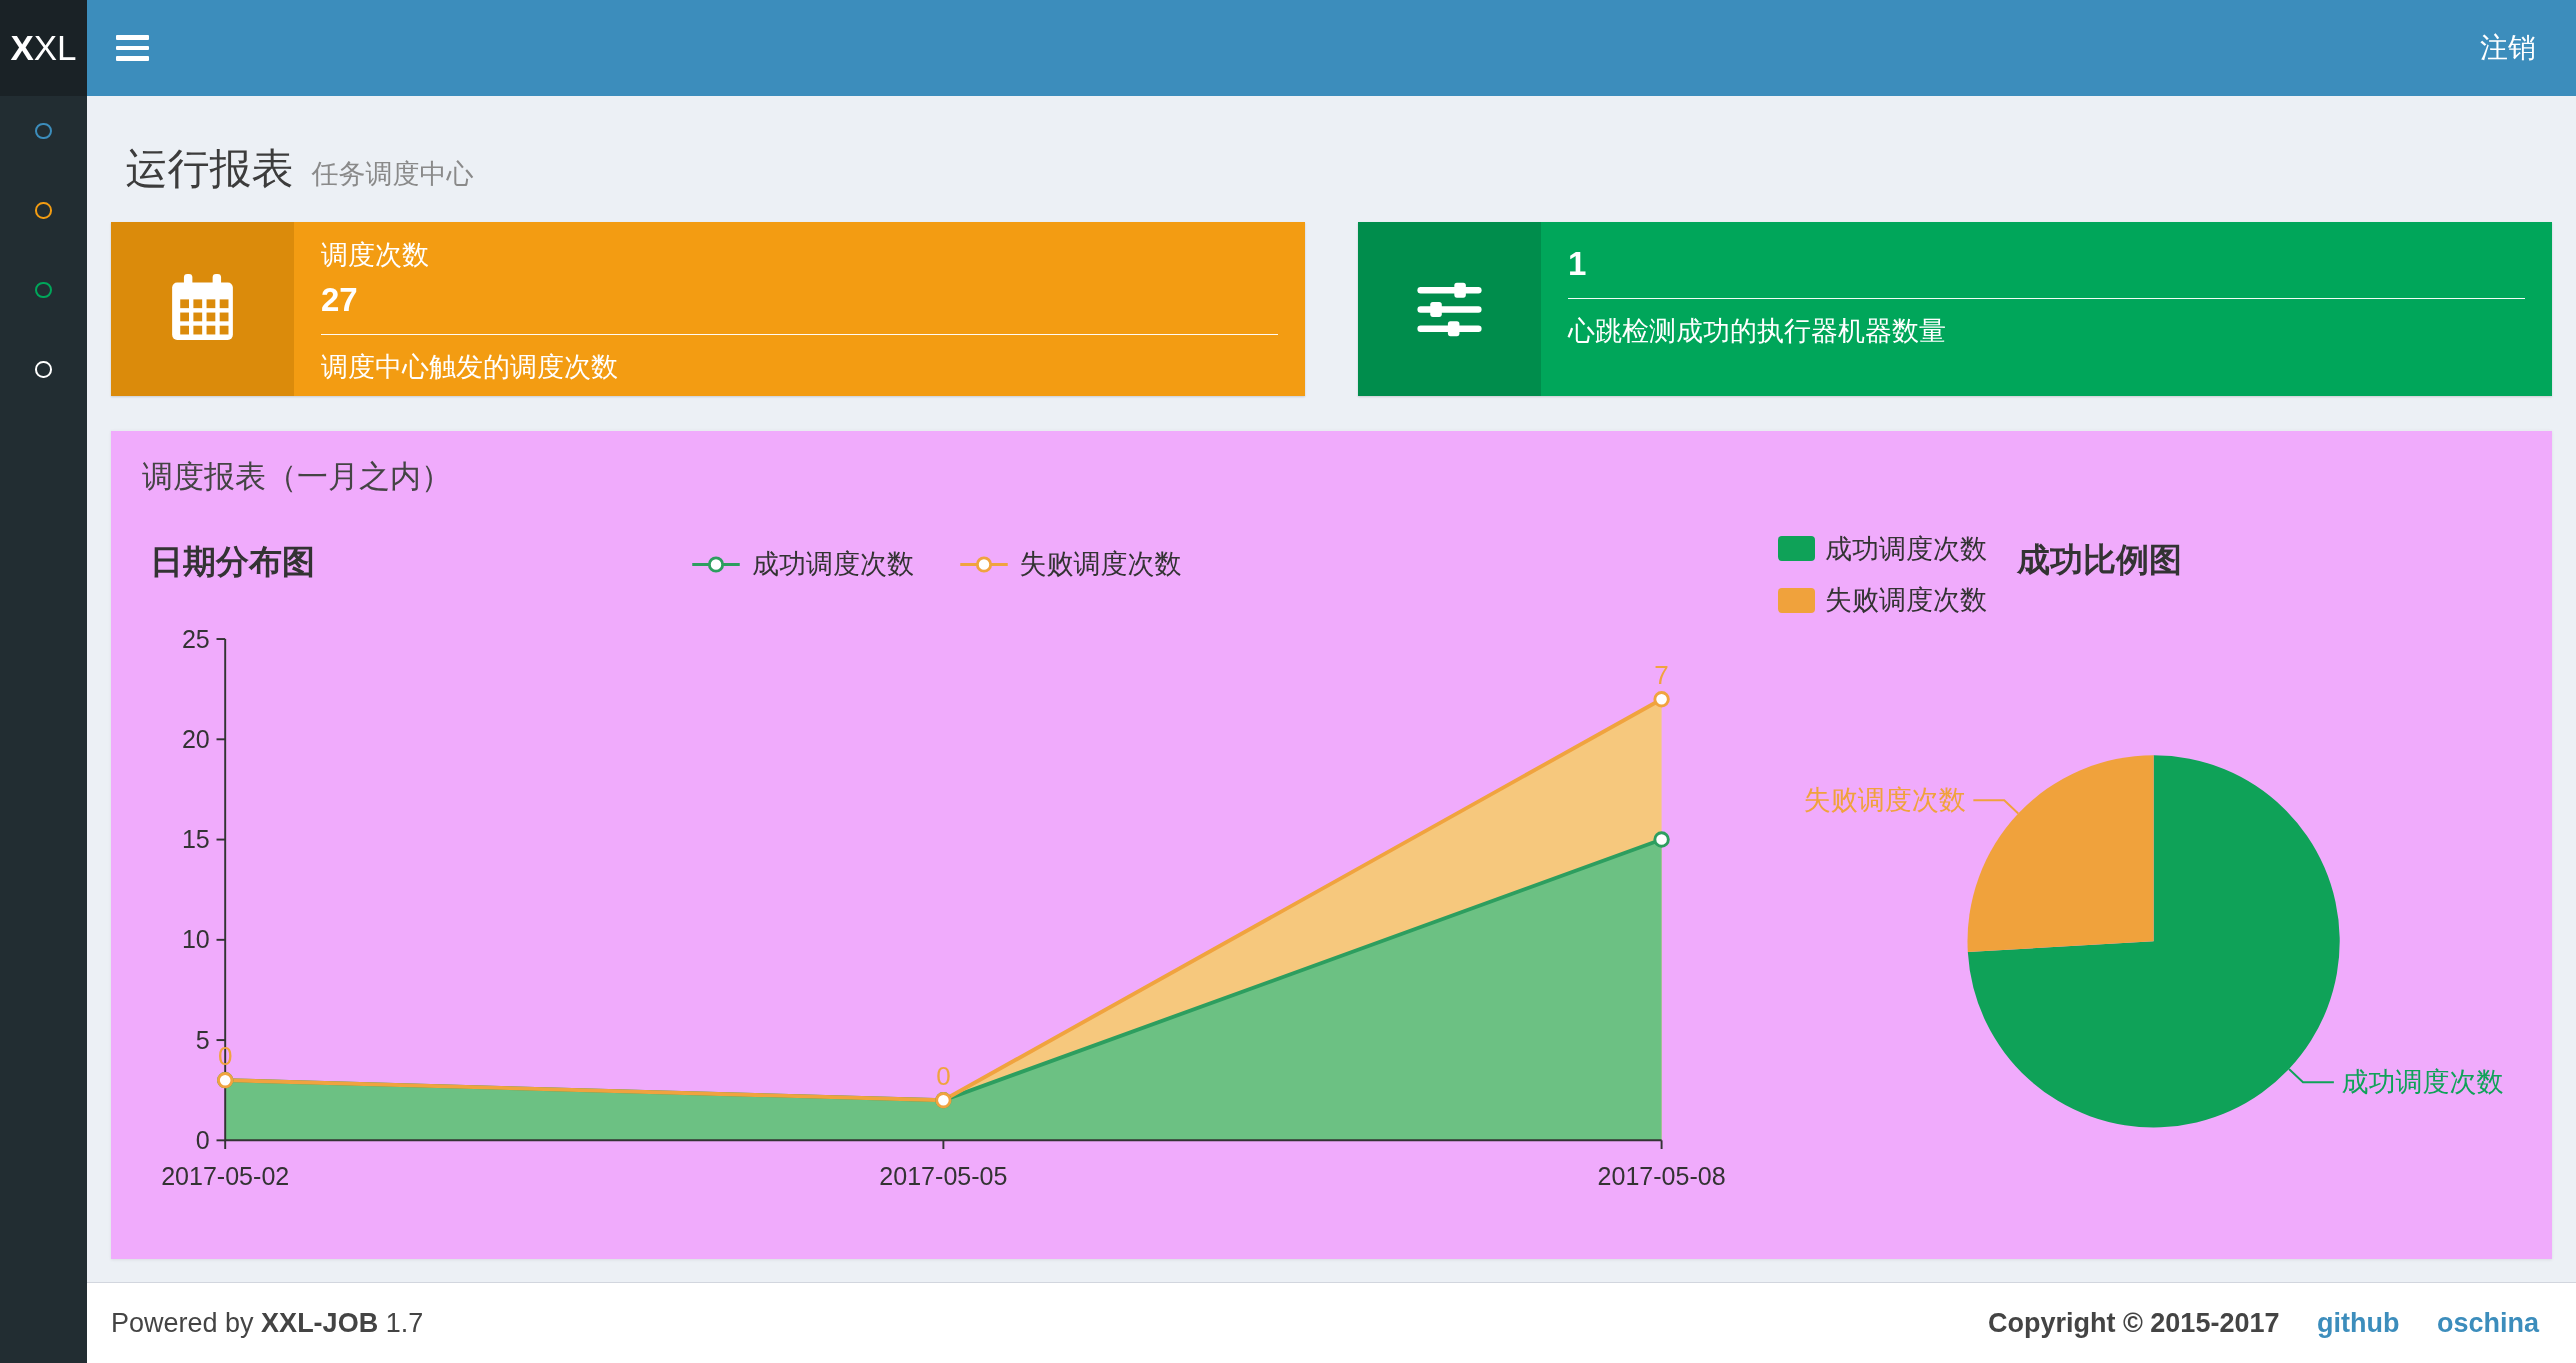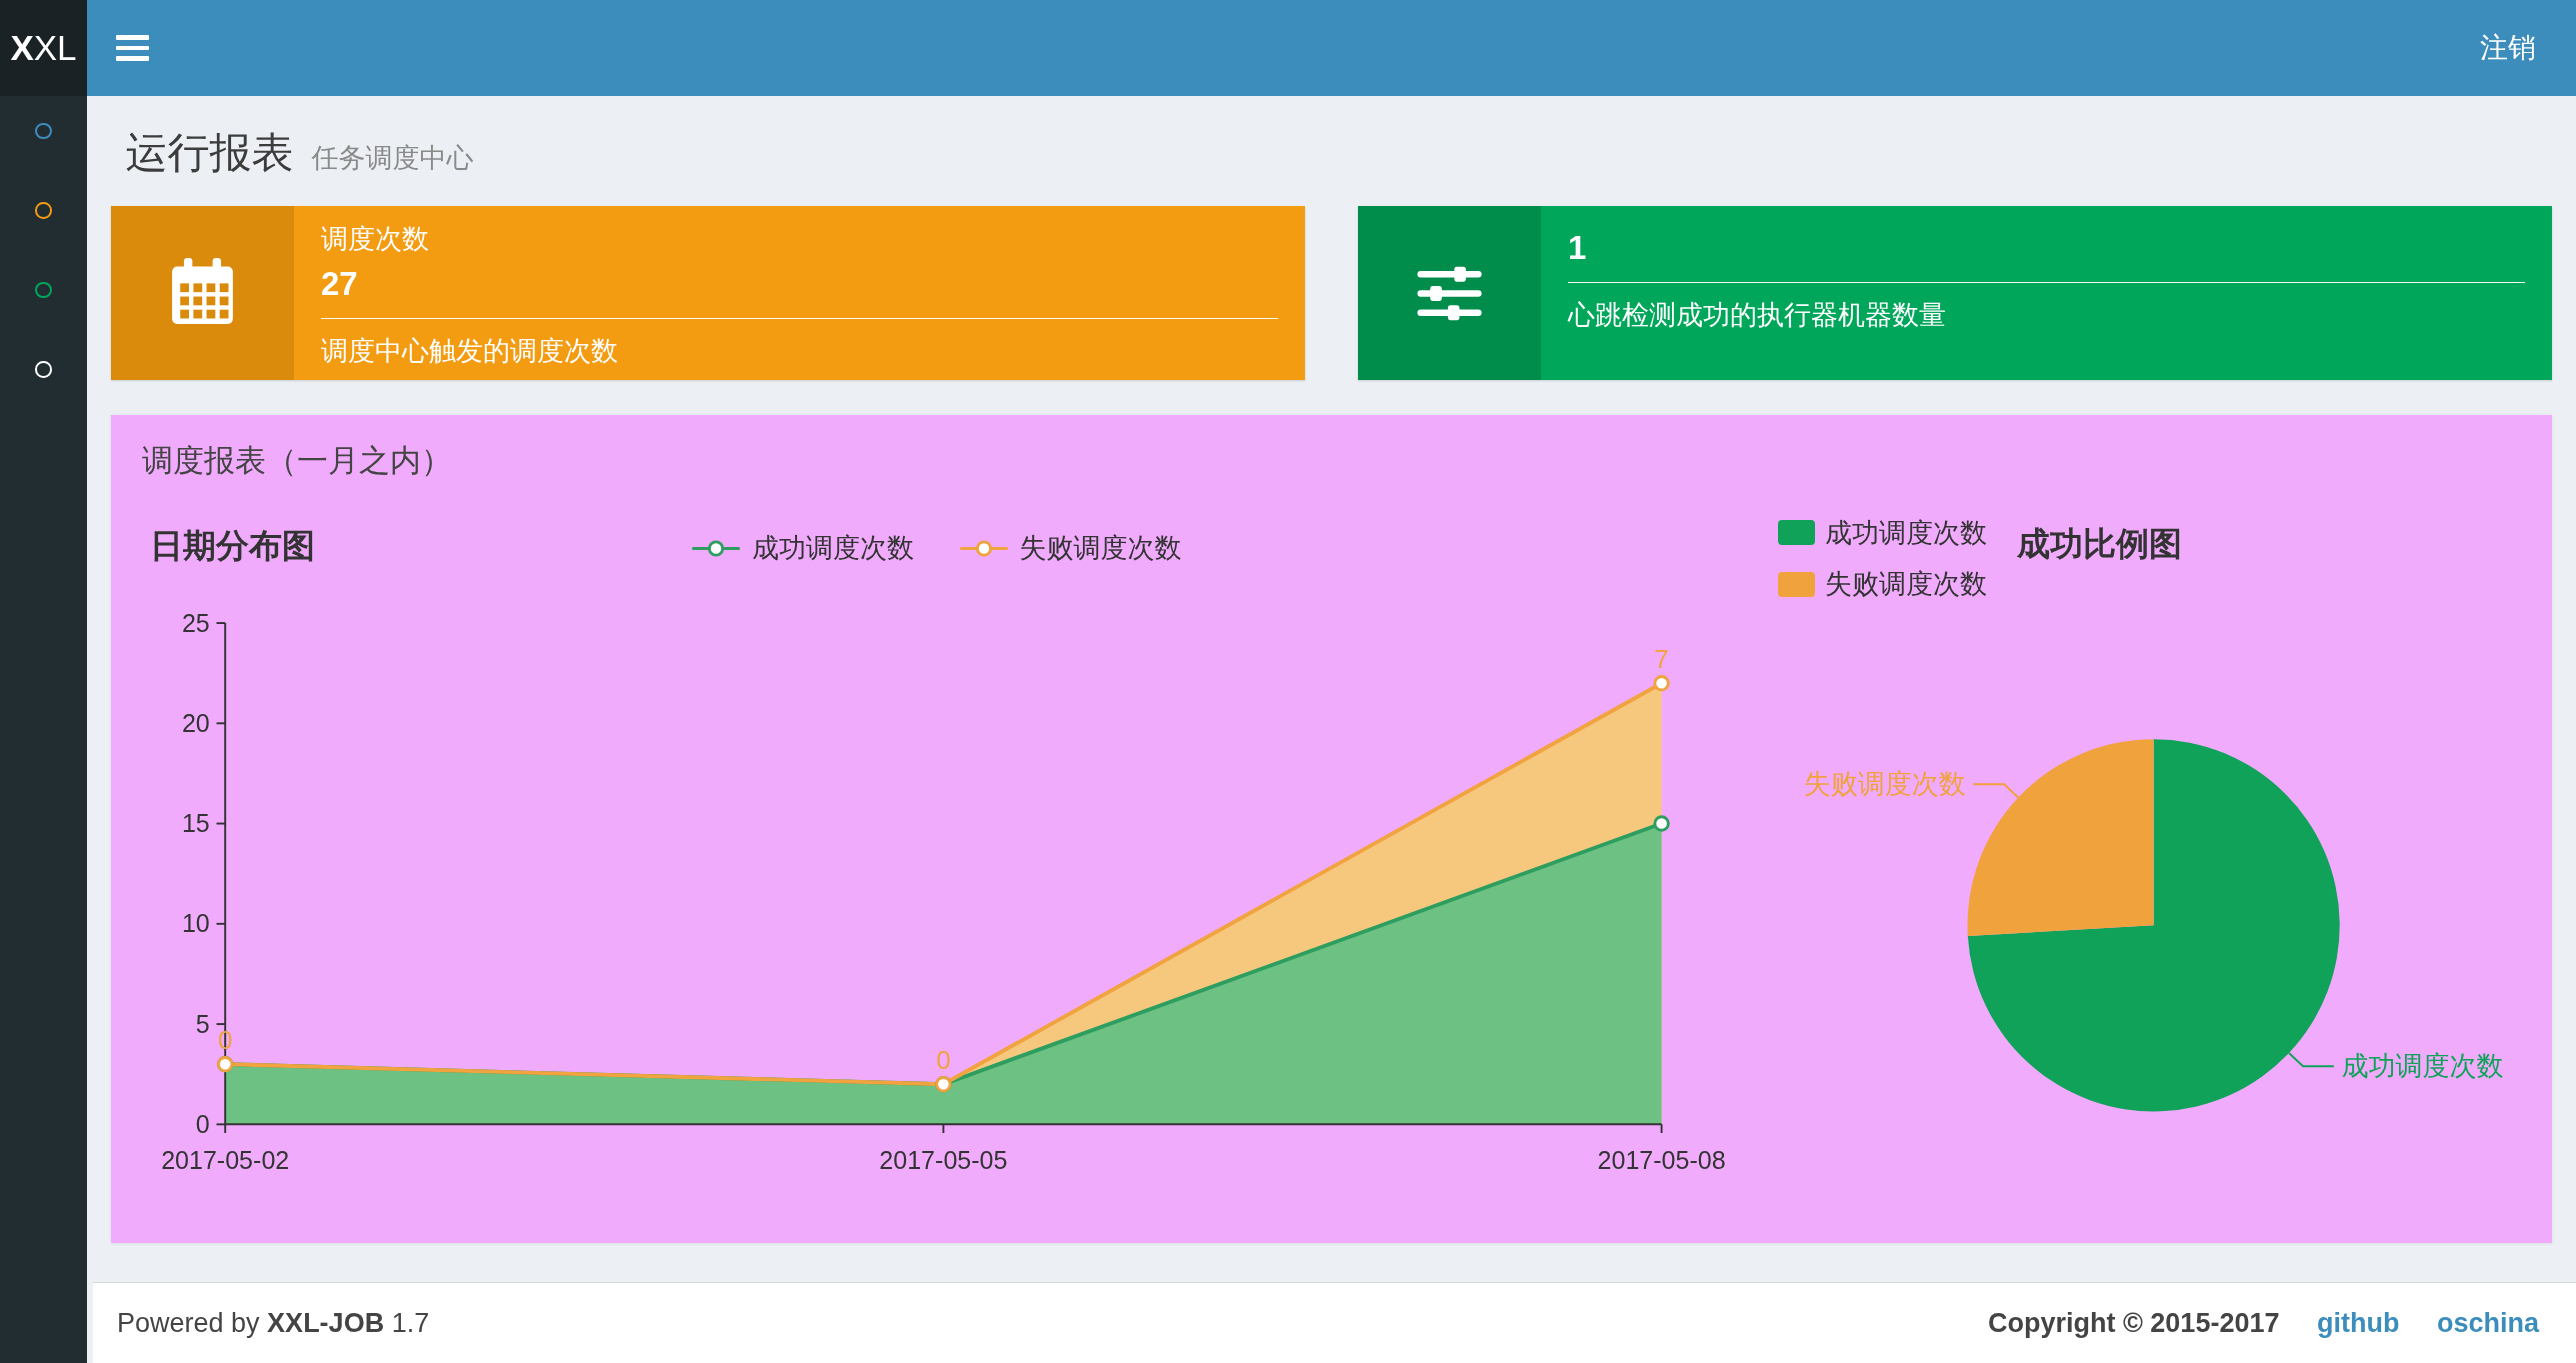--- a/index.html
+++ b/index.html
@@ -13,21 +13,21 @@
   .navbar { position:absolute; top:0; left:0; right:0; height:96px; background:#3c8dbc; display:flex; align-items:center; z-index:5; }
   .logo { width:87px; height:96px; background:#1a2226; color:#fff; font-size:35px; display:flex; align-items:center; justify-content:center; }
   .logo b { font-weight:bold; }
   .hamburger { margin-left:29px; display:flex; flex-direction:column; gap:5.8px; cursor:pointer; }
   .hamburger .bar { width:33px; height:4.8px; background:#fff; border-radius:1px; }
   .logout { margin-left:auto; margin-right:40px; color:#fff; font-size:28px; cursor:pointer; }
   
   .sidebar { position:absolute; top:96px; bottom:0; left:0; width:87px; background:#222d32; padding-top:27px; }
   .side-circle { width:16.4px; height:16.4px; border-radius:50%; border:2.9px solid #fff; margin:0 auto 63px; cursor:pointer; }
   
-  .content { position:absolute; left:87px; top:96px; right:0; padding:0 24px; }
+  .content { position:absolute; left:87px; top:96px; right:0; padding:16px 24px; }
   .page-header { padding:29px 14.5px 25px; }
   .page-title { font-size:42px; color:#3c3c3c; }
   .page-subtitle { font-size:27px; color:#8a8a8a; margin-left:13.5px; }
   
   .boxes { display:flex; gap:53px; }
   .info-box { flex:1; height:174px; display:flex; background:var(--box-bg); color:#fff; box-shadow:0 1px 1.9px rgba(0,0,0,.15); }
   .info-box-icon { width:183px; background:var(--icon-bg); display:flex; align-items:center; justify-content:center; }
   .info-box-content { flex:1; padding:15.4px 27px 0; }
   .ib-title { font-size:27px; }
   .ib-value { font-size:33px; font-weight:bold; margin-top:7.7px; }
@@ -43,21 +43,21 @@
   .line-title { position:absolute; left:39px; top:23px; }
   .line-legend { display:flex; justify-content:center; gap:44px; padding-top:29px; }
   .legend-item { display:flex; align-items:center; gap:9.6px; font-size:27px; color:#333; cursor:pointer; }
   #line-svg { display:block; margin-left:39px; }
   .pie-block { flex:1; position:relative; }
   .pie-legend { position:absolute; left:17.4px; top:13.5px; display:flex; flex-direction:column; gap:15.4px; }
   .swatch { display:inline-block; width:37px; height:25px; border-radius:3.9px; }
   .pie-title { position:absolute; left:256px; top:21px; }
   #pie-svg { display:block; }
   
-  .footer { position:absolute; left:93px; right:0; bottom:0; height:81px; background:#fff; border-top:1.9px solid #d2d6de;
+  .footer { position:absolute; left:87px; right:0; bottom:0; height:81px; background:#fff; border-top:1.9px solid #d2d6de;
             display:flex; align-items:center; justify-content:space-between; padding:0 37px 0 24px; font-size:27px; color:#444; }
   .footer b { font-weight:bold; }
   .footer .links a { color:#3c8dbc; font-weight:bold; text-decoration:none; margin-left:30px; cursor:pointer; }
   svg text { font-family:"Liberation Sans", sans-serif; }
 </style>
 </head>
 <body>
 
 <div class="navbar">
   <div class="logo">

